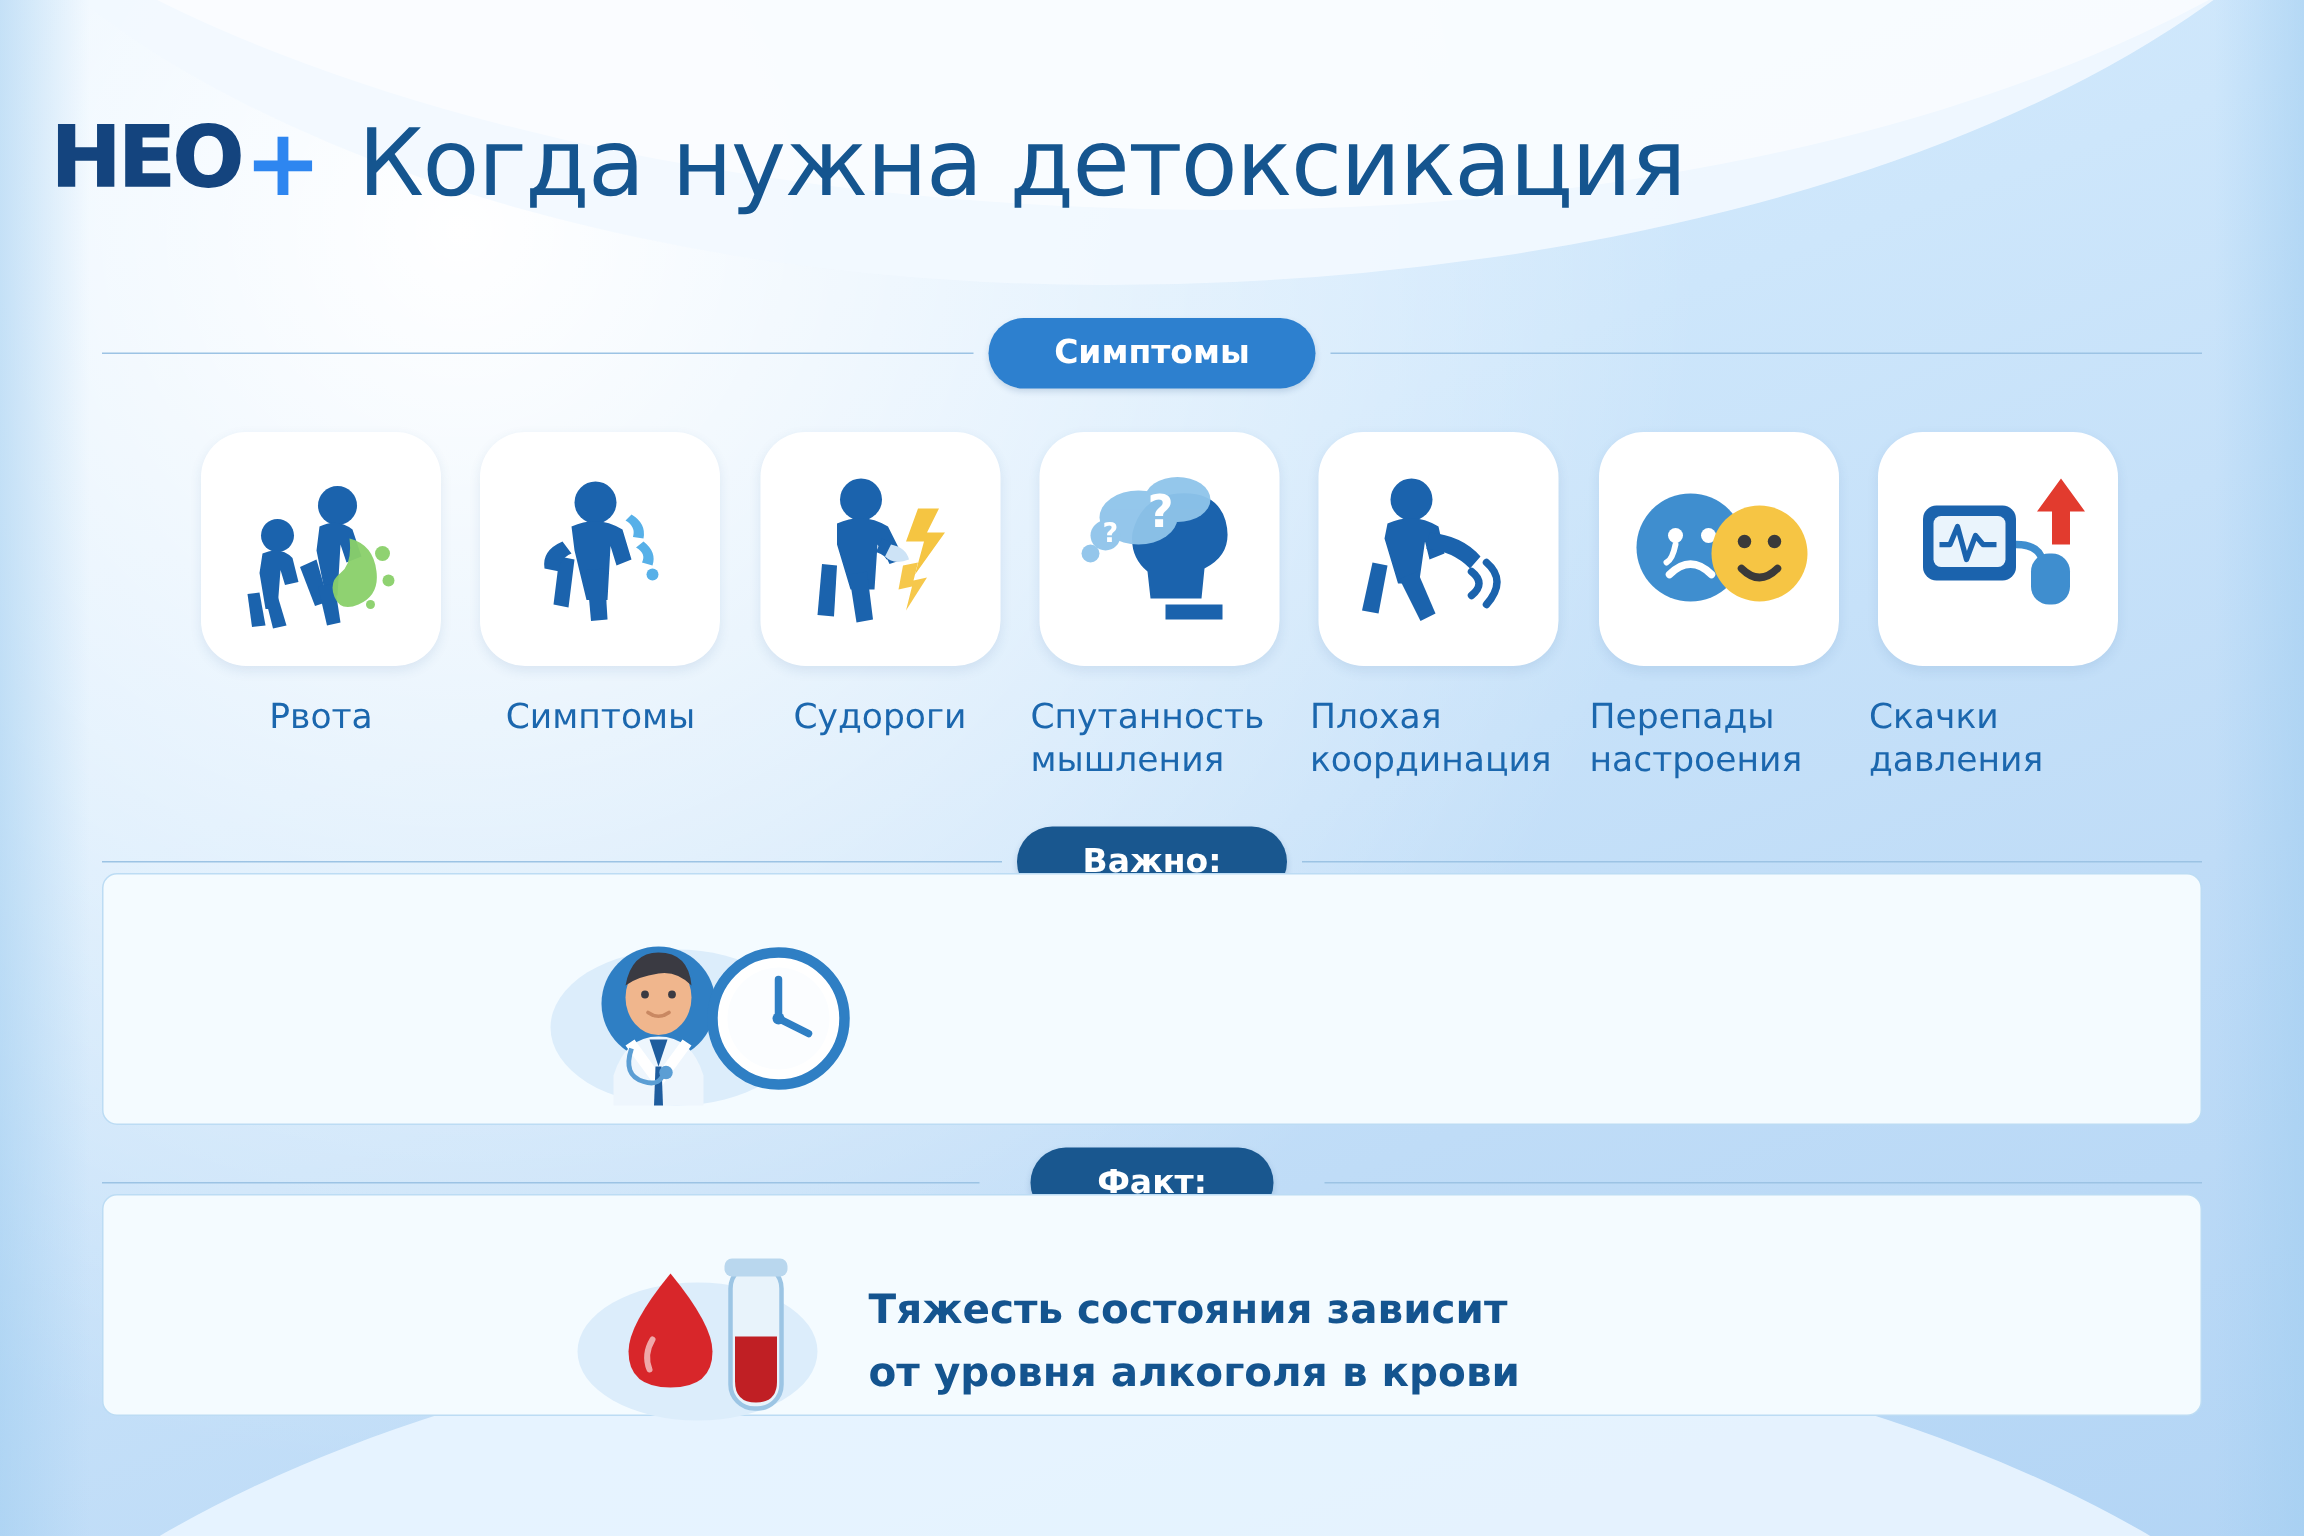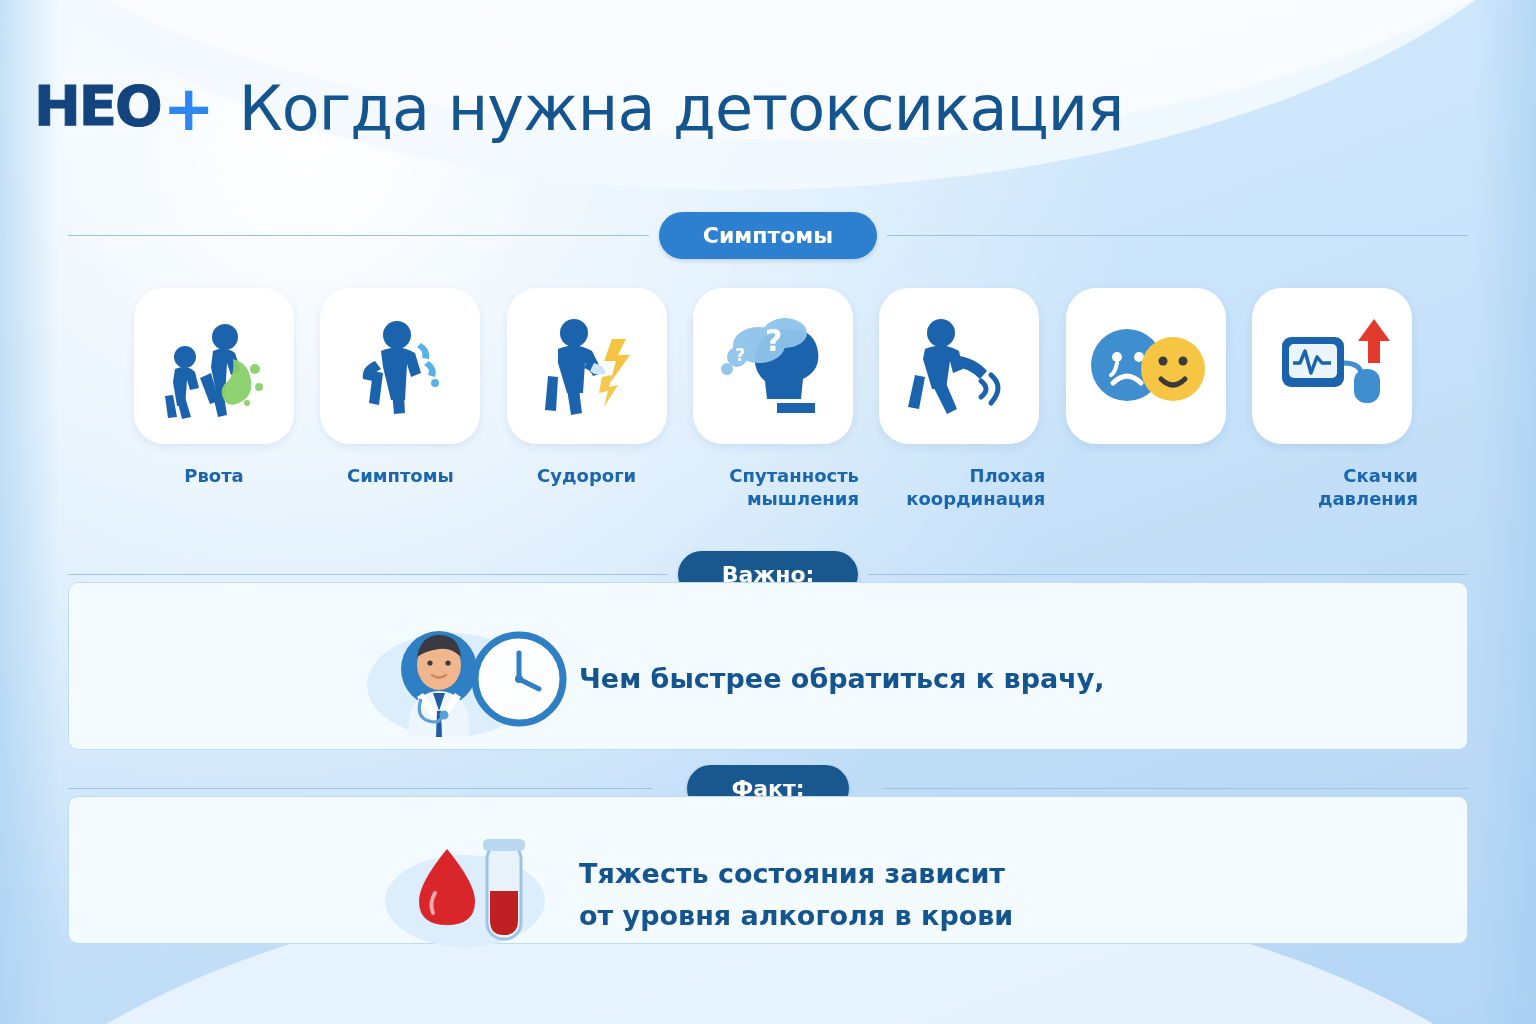--- a/index.html
+++ b/index.html
@@ -150,24 +150,24 @@
     height: 156px;
     background: #ffffff;
     border-radius: 30px;
     box-shadow: 0 3px 8px rgba(40,90,150,.10);
     display: flex;
     align-items: center;
     justify-content: center;
   }
   .sym-label {
     margin-top: 20px;
-    text-align: right;
+    text-align: left;
     color: #1b67ae;
-    font-size: 18px;
-    font-weight: bold;
+    font-size: 23px;
+    font-weight: normal;
     line-height: 1.28;
     font-family: "DejaVu Sans", sans-serif;
   }
 
   
   .panel {
     position: absolute;
     left: 68px;
     width: 1400px;
     background: #f4fbff;
@@ -347,20 +347,21 @@
             <circle cx="58" cy="46" r="5" fill="#ffffff"></circle>
             <path d="M32 72 q14 -14 28 0" stroke="#ffffff" stroke-width="5" fill="none" stroke-linecap="round"></path>
             <path d="M36 52 q-2 10 -6 12" stroke="#ffffff" stroke-width="4" fill="none" stroke-linecap="round"></path>
             <circle cx="92" cy="58" r="32" fill="#f6c544"></circle>
             <circle cx="82" cy="50" r="4.5" fill="#3a3a3a"></circle>
             <circle cx="102" cy="50" r="4.5" fill="#3a3a3a"></circle>
             <path d="M80 68 q12 12 24 0" stroke="#3a3a3a" stroke-width="5" fill="none" stroke-linecap="round"></path>
           </svg>
         </span>
       </div>
+      <div class="sym-label">Перепады настроения</div>
     </div>
 
     <div class="symptom">
       <div class="sym-card">
         <span>
           <svg width="124" height="110" viewBox="0 0 124 110">
             <rect x="12" y="26" width="62" height="50" rx="9" fill="#1b63ad"></rect>
             <rect x="19" y="33" width="48" height="34" rx="5" fill="#eaf4fc"></rect>
             <path d="M23 52 l7 0 5 -12 6 22 6 -16 5 6 9 0" stroke="#1b63ad" stroke-width="3.5" fill="none" stroke-linejoin="round"></path>
             <path d="M74 52 q16 0 18 12" stroke="#3f8ecf" stroke-width="5" fill="none"></path>
@@ -399,21 +400,20 @@
             <path d="M62 86 q-6 18 8 22 q12 4 14 -8" stroke="#5b9ed4" stroke-width="3.2" fill="none"></path>
             <circle cx="85" cy="102" r="4.5" fill="#5b9ed4"></circle>
             <circle cx="160" cy="66" r="44" fill="#ffffff" stroke="#2f7fc4" stroke-width="7"></circle>
             <circle cx="160" cy="66" r="34" fill="#fbfdff"></circle>
             <path d="M160 40 l0 26 20 10" stroke="#2f7fc4" stroke-width="5" fill="none" stroke-linecap="round"></path>
             <circle cx="160" cy="66" r="4" fill="#2f7fc4"></circle>
           </svg>
         </span>
       </div>
       <div class="panel-text">
-        <span class="line">Чем быстрее обратиться к врачу,</span>
       </div>
     </div>
   </div>
 
   <div class="section-head" style="top: 765px; gap: 24px;">
     <div class="rule"></div>
     <div class="pill blue-dark">Факт:</div>
     <div class="rule"></div>
   </div>
 

